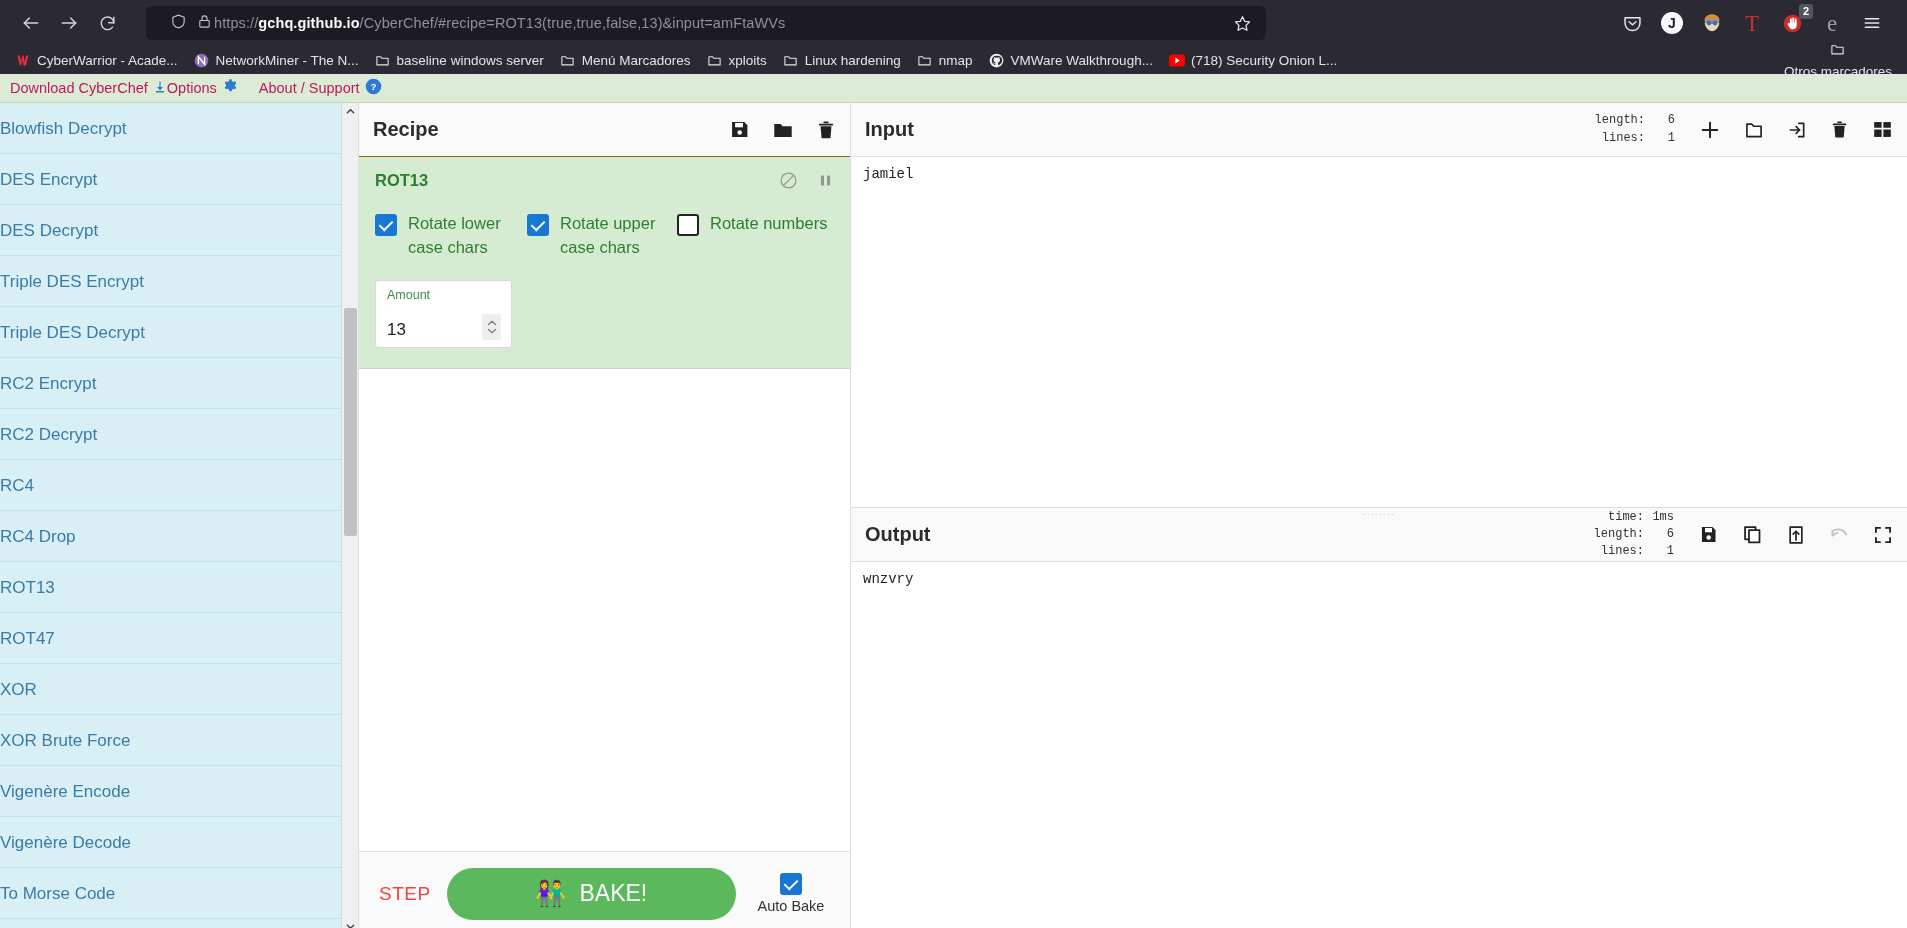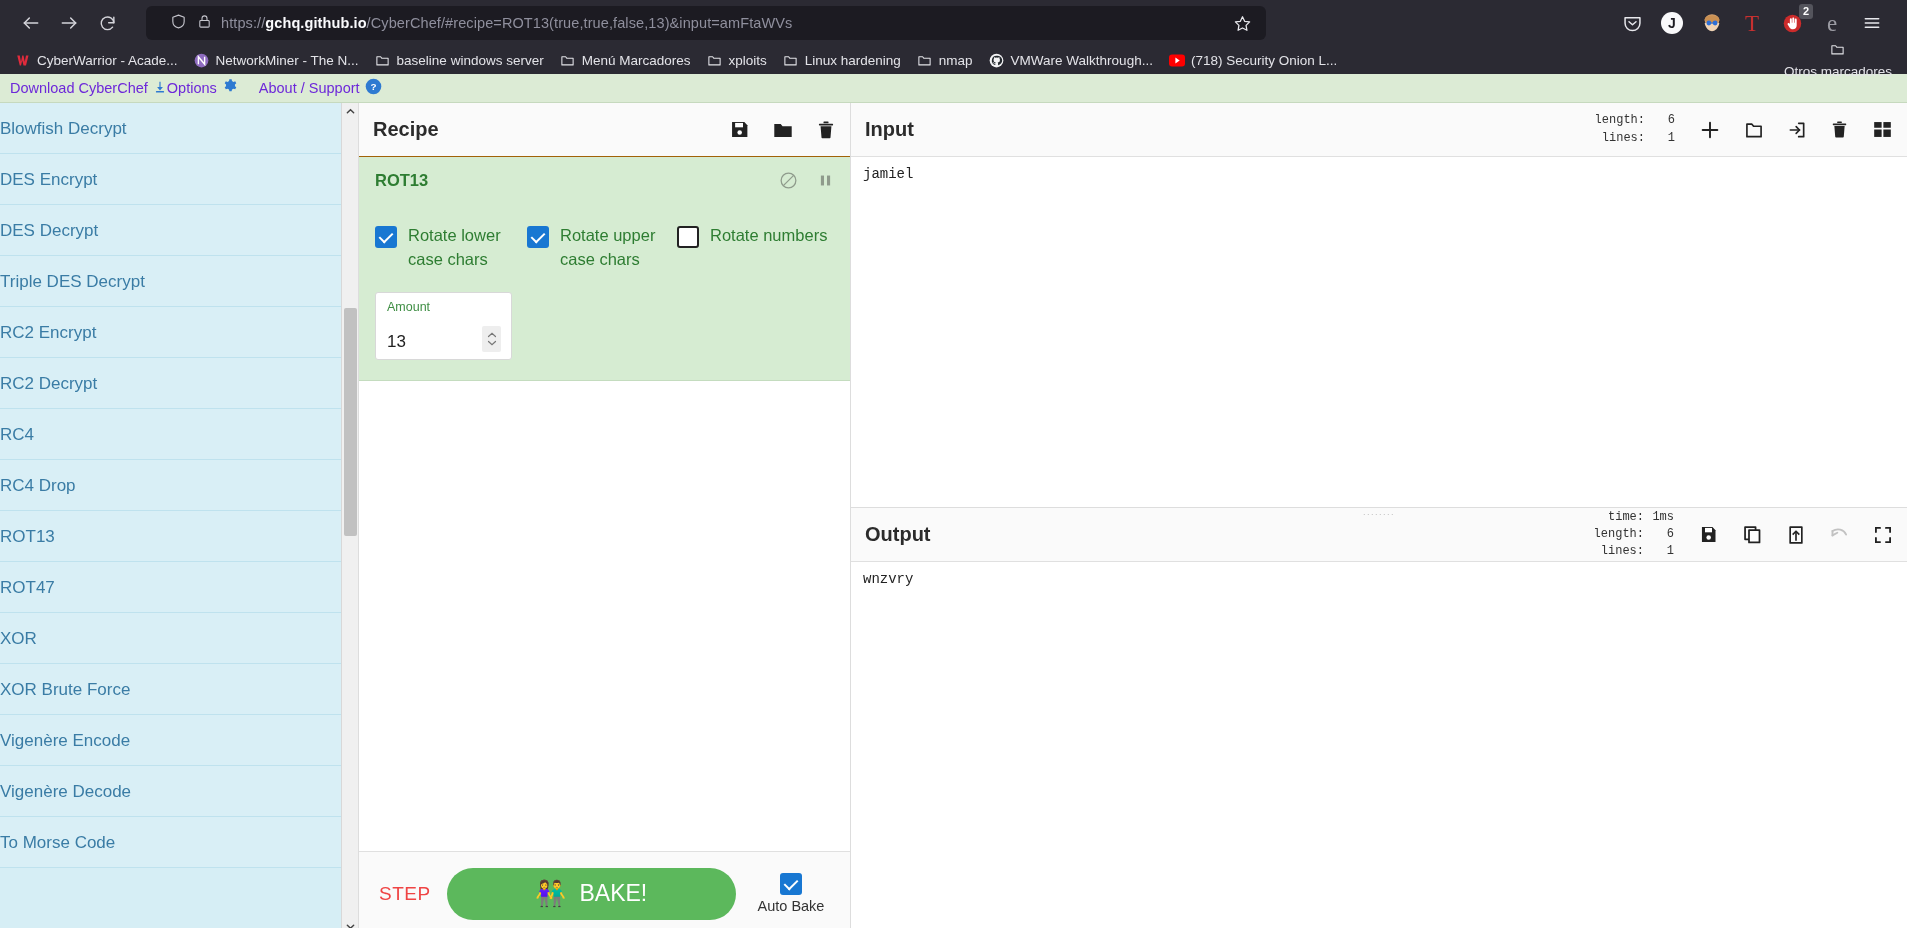--- a/index.html
+++ b/index.html
@@ -33,21 +33,21 @@
 
   .url-bar {
     flex: 1;
     height: 34px;
     margin: 0 8px 0 18px;
     background: #1c1b22;
     border-radius: 6px;
     display: flex;
     align-items: center;
     padding: 0 10px;
-    gap: 9px;
+    gap: 2px;
     max-width: 1120px;
   }
   .url-icons { display: flex; align-items: center; gap: 10px; color: #c5c5cd; padding-left: 14px;}
   .url-text {
     flex: 1;
     font-size: 14.5px;
     color: #8f8f9d;
     white-space: nowrap;
     overflow: hidden;
     letter-spacing: .1px;
@@ -114,21 +114,21 @@
   
   .cc-banner {
     height: 29px;
     background: #dcebd5;
     border-bottom: 1px solid #c6d9be;
     display: flex;
     align-items: center;
     padding: 0 10px;
     font-size: 14.5px;
   }
-  .cc-banner a { color: #6d28d9; text-decoration: none; display: flex; align-items: center; gap: 5px;}
+  .cc-banner a { color: #be185d; text-decoration: none; display: flex; align-items: center; gap: 5px;}
   .cc-build { flex: 1; text-align: center; color: #3a74c4; }
   .cc-banner-right { display: flex; align-items: center; gap: 20px; }
 
   .cc-body {
     display: flex;
     height: 832px;
     background: #fff;
   }
 
   
@@ -210,21 +210,21 @@
   .recipe-oplist { flex: 1; overflow: hidden; background: #fff; }
   .operation {
     background: #d6ecd2;
     border-bottom: 1px solid #c4dcbf;
     padding: 14px 16px 20px 16px;
   }
   .op-head { display: flex; align-items: center; }
   .op-title { font-size: 16.5px; font-weight: 700; color: #2e7d32; }
   .op-head-icons { margin-left: auto; display: flex; gap: 19px; align-items: center; color: #8f9b8c; }
 
-  .op-args { margin-top: 34px; display: flex; flex-wrap: wrap; align-items: flex-start; }
+  .op-args { margin-top: 22px; display: flex; flex-wrap: wrap; align-items: flex-start; }
   .arg-check {
     display: flex;
     align-items: flex-start;
     gap: 11px;
     color: #2e7d32;
     font-size: 16.5px;
     line-height: 1.45;
   }
   .arg-check.w1 { width: 152px; }
   .arg-check.w2 { width: 150px; }
@@ -568,20 +568,21 @@
   </div>
 </div>
 
 <div class="cc-body">
 
   <div class="ops-pane">
     <ul class="ops-list">
       <li>Blowfish Decrypt</li>
       <li>DES Encrypt</li>
       <li>DES Decrypt</li>
+      <li>Triple DES Encrypt</li>
       <li>Triple DES Decrypt</li>
       <li>RC2 Encrypt</li>
       <li>RC2 Decrypt</li>
       <li>RC4</li>
       <li>RC4 Drop</li>
       <li>ROT13</li>
       <li>ROT47</li>
       <li>XOR</li>
       <li>XOR Brute Force</li>
       <li>Vigenère Encode</li>

